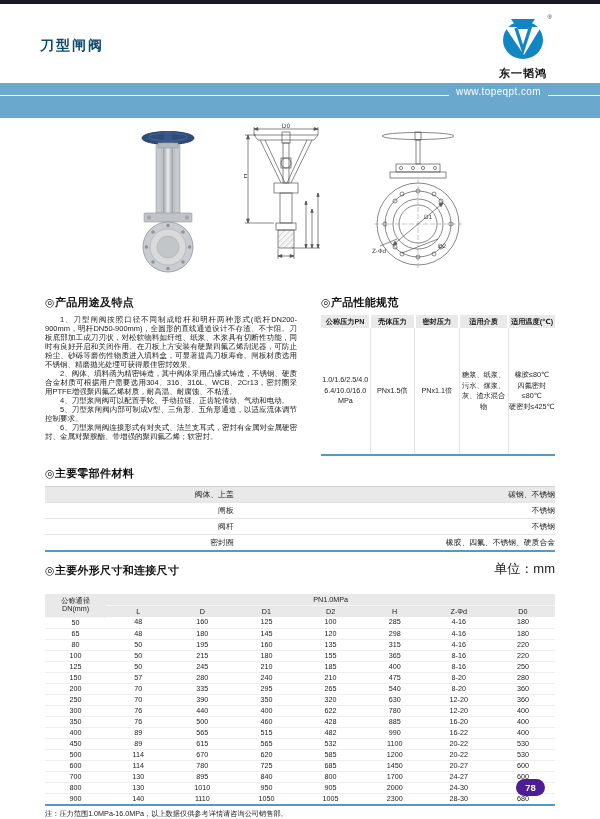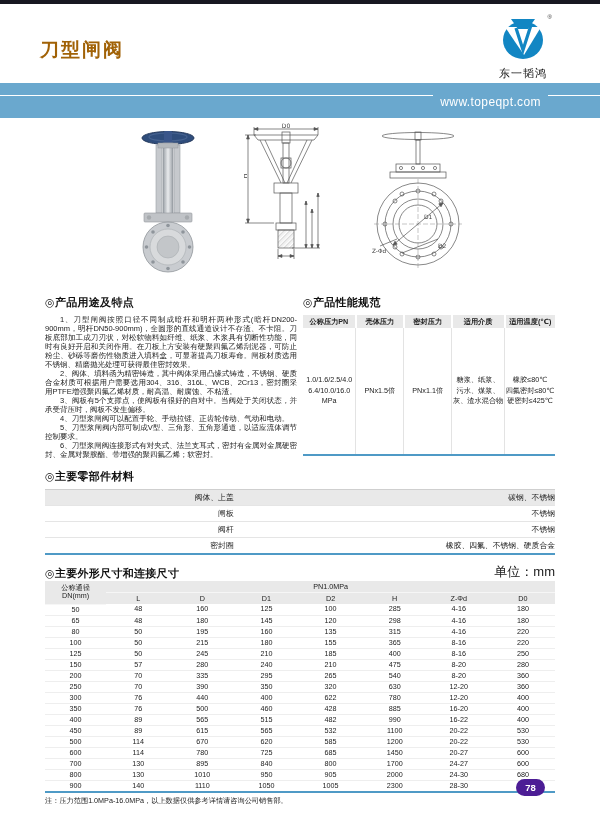--- a/index.html
+++ b/index.html
@@ -1,54 +1,54 @@
 <!DOCTYPE html>
 <html><head>
 <meta charset="utf-8">
 <style>
   html,body{margin:0;padding:0;background:#e8e8e8;}
   .page{position:relative;width:600px;height:819px;margin:0 auto;background:#fff;
         font-family:"Liberation Sans","DejaVu Sans",sans-serif;color:#222;overflow:hidden;}
   .topbar{height:4px;background:#171821;}
   
   .header{position:relative;height:79px;background:#fff;}
-  .page-title{position:absolute;left:40px;top:33px;font-size:19px;font-weight:bold;letter-spacing:2px;color:#a16207;}
+  .page-title{position:absolute;left:40px;top:33px;font-size:14px;font-weight:bold;letter-spacing:2px;color:#0c4a6e;}
   .logo{position:absolute;right:42px;top:10px;width:70px;text-align:center;}
   .logo .rmark{position:absolute;top:0;right:6px;font-size:6px;color:#333;}
-  .brand-name{font-size:11px;font-weight:normal;letter-spacing:1px;color:#111;margin-top:1px;white-space:nowrap;}
+  .brand-name{font-size:11px;font-weight:bold;letter-spacing:1px;color:#111;margin-top:1px;white-space:nowrap;}
   
   .blueband{position:relative;height:35px;background:#6aa8ce;}
   .blueband .rule{position:absolute;left:0;right:0;top:12px;height:1px;background:#fff;}
-  .site{position:absolute;top:12px;right:52px;background:#6aa8ce;padding:0 7px;color:#fff;font-size:12px;letter-spacing:0.4px;}
+  .site{position:absolute;top:3px;right:52px;background:#6aa8ce;padding:0 7px;color:#fff;font-size:10px;letter-spacing:0.4px;}
   
   .drawings{height:166px;display:flex;justify-content:center;align-items:flex-start;gap:44px;padding-top:5px;}
   .fig{flex:0 0 auto;}
   svg text{font-family:"DejaVu Sans",sans-serif;}
   
-  .cols{display:flex;gap:6px;padding:6px 45px 0;}
+  .cols{display:flex;gap:24px;padding:6px 45px 0;}
   .col-left{width:252px;}
   .col-right{flex:1;}
   h3.sec{font-size:11px;font-weight:bold;margin:0 0 5px;color:#111;letter-spacing:0.3px;}
   .col-left p{margin:0;font-size:7.5px;line-height:9px;text-align:justify;text-indent:2em;color:#222;}
   
   .perf{width:100%;border-collapse:collapse;table-layout:fixed;border-bottom:2px solid #4f9ac6;}
   .perf th{background:#e9e9e9;font-size:7.2px;font-weight:bold;height:13px;padding:0;border-left:2px solid #fff;color:#222;}
   .perf th:first-child{border-left:none;}
   .perf td{height:126px;text-align:center;vertical-align:middle;font-size:7.2px;line-height:10.5px;
            white-space:pre-line;border-left:1px solid #e3e3e3;padding:0;}
   .perf td:first-child{border-left:none;}
   
   .mat{padding:10px 45px 0;}
   .mtab{width:100%;border-collapse:collapse;border-top:1px solid #cfcfcf;border-bottom:2px solid #4f9ac6;table-layout:fixed;}
   .mtab td{height:15px;text-align:right;font-size:7.8px;border-bottom:1px solid #e5e5e5;padding:0;}
   .mtab tr:first-child td{background:#e9e9e9;}
   .mtab tr:last-child td{border-bottom:none;}
   
   .dims{padding:8px 45px 0;}
-  .dimhead{display:flex;justify-content:space-between;align-items:flex-end;margin-bottom:0;}
+  .dimhead{display:flex;justify-content:space-between;align-items:flex-end;margin-bottom:16px;}
   .unit{font-size:13px;color:#222;}
   .dtab{width:100%;border-collapse:collapse;table-layout:fixed;border-bottom:2px solid #4f9ac6;}
   .dtab th{background:#e9e9e9;font-size:7.2px;font-weight:normal;height:11px;padding:0;color:#222;}
   .dtab thead tr:first-child th{border-bottom:1px solid #f6f6f6;}
   .dtab th.c1{line-height:8.5px;}
   .dtab td{height:10px;font-size:7.2px;line-height:10px;text-align:center;padding:0;border-bottom:1px solid #eeeeee;}
   .dtab tbody tr:last-child td{border-bottom:none;}
   .note{font-size:7.2px;margin-top:3px;color:#222;}
   
   .badge{position:absolute;right:55px;top:779px;width:29px;height:17px;border-radius:9px;background:#4c1d95;
@@ -198,21 +198,20 @@
       <text x="66" y="119" font-size="6" fill="#444">D2</text>
       <text x="0" y="124" font-size="5.8" fill="#444">Z-Φd</text>
     </svg>
   </div>
 
   <div class="cols">
     <div class="col-left">
       <h3 class="sec">◎产品用途及特点</h3>
       <p>1、刀型闸阀按照口径不同制成暗杆和明杆两种形式(暗杆DN200-900mm，明杆DN50-900mm)，全圆形的直线通道设计不存渣、不卡阻。刀板底部加工成刀刃状，对松软物料如纤维、纸浆、木浆具有切断性功能，同时有良好开启和关闭作用。在刀板上方安装有硬聚四氟乙烯刮泥器，可防止粉尘、砂砾等磨伤性物质进入填料盒，可显著提高刀板寿命。闸板材质选用不锈钢、精磨抛光处理可获得最佳密封效果。</p>
       <p>2、阀体、填料函为精密铸造，其中阀体采用凸缘式铸造，不锈钢、硬质合金材质可根据用户需要选用304、316、316L、WCB、2Cr13，密封圈采用PTFE增强聚四氟乙烯材质，耐高温、耐腐蚀、不粘渣。</p>
-      <p>3、阀板有5个支撑点，使阀板有很好的自对中。当阀处于关闭状态，并承受背压时，阀板不发生偏移。</p>
       <p>4、刀型浆闸阀可以配置手轮、手动拉链、正齿轮传动、气动和电动。</p>
       <p>5、刀型浆闸阀内部可制成V型、三角形、五角形通道，以适应流体调节控制要求。</p>
       <p>6、刀型浆闸阀连接形式有对夹式、法兰支耳式，密封有金属对金属硬密封、金属对聚胺酯、带增强的聚四氟乙烯；软密封。</p>
     </div>
     <div class="col-right">
       <h3 class="sec">◎产品性能规范</h3>
       <table class="perf">
         <colgroup>
             <col style="width:21%">
             <col style="width:19%">

